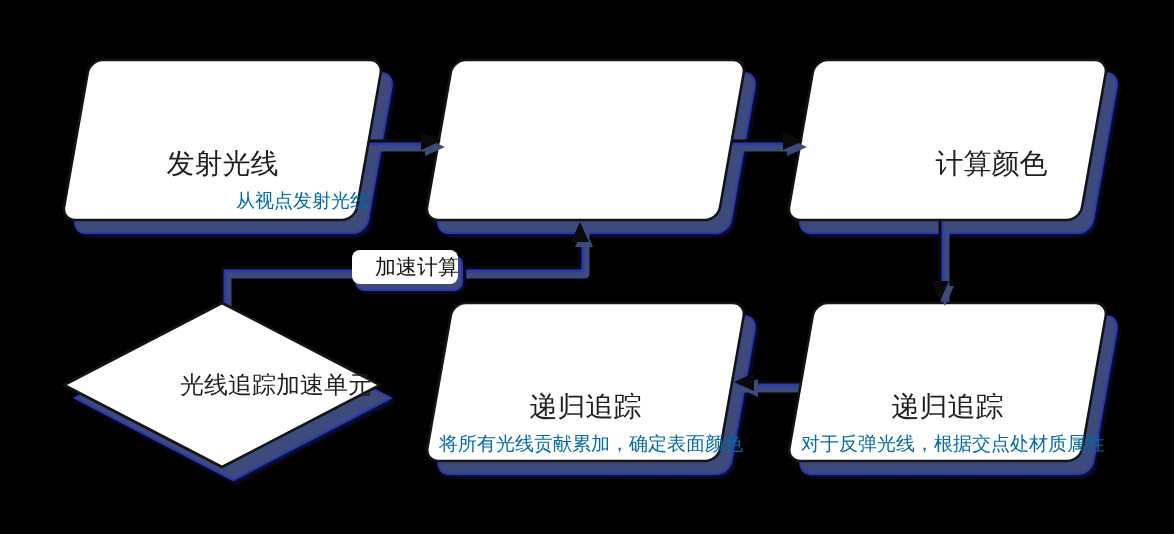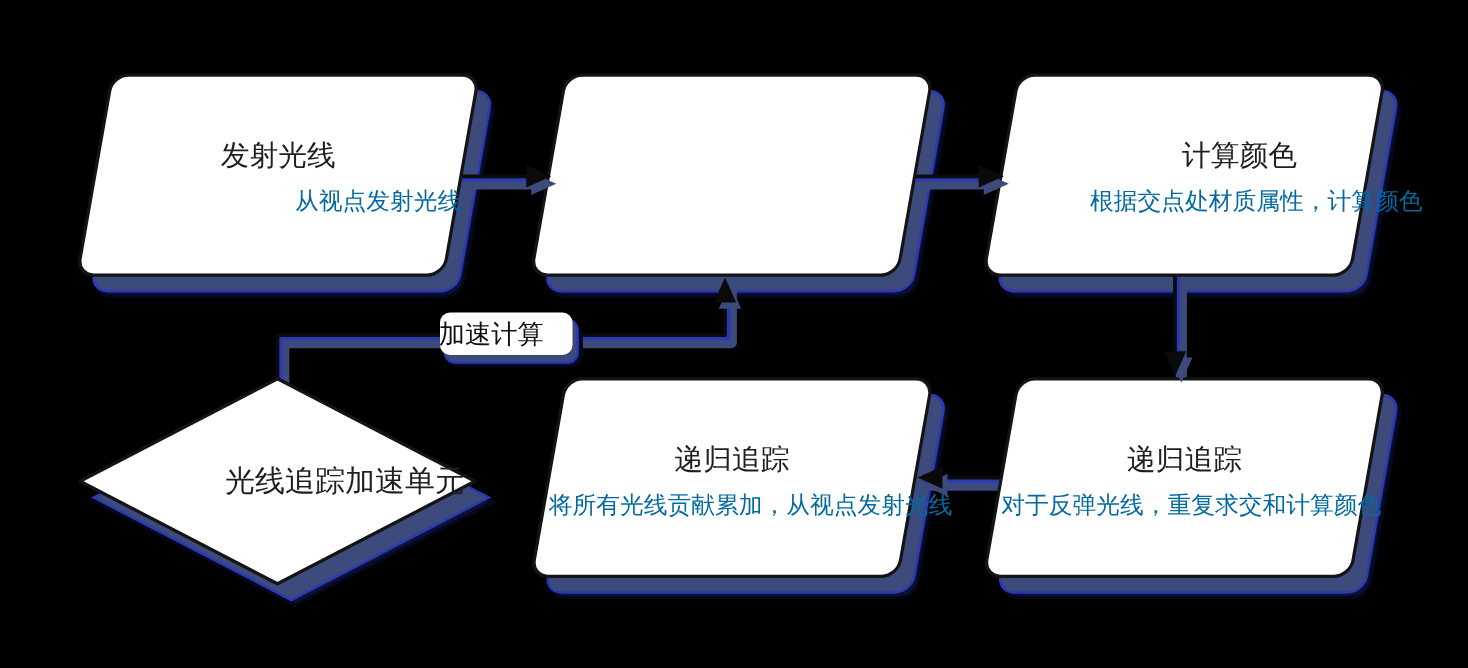--- a/index.html
+++ b/index.html
@@ -25,25 +25,25 @@
   .node-white{fill:var(--node_fill);stroke:var(--node_border);stroke-width:2.6;}
   
   .c-shadow{stroke:var(--shadow);stroke-width:9;fill:none;stroke-linecap:round;stroke-linejoin:round;}
   .c-blue{stroke:var(--accent_blue);stroke-width:4.5;fill:none;stroke-linecap:round;stroke-linejoin:round;}
   .c-core{stroke:var(--line);stroke-width:3;fill:none;stroke-linecap:butt;stroke-linejoin:round;}
   .ah{fill:var(--line);}
   .ah-shadow{fill:var(--shadow);}
   .label-white{fill:var(--node_fill);}
   
   .node-text{position:absolute;width:293px;text-align:center;color:var(--text);pointer-events:none;}
-  .node-title{font-size:23px;line-height:44px;font-weight:400;white-space:nowrap;}
+  .node-title{font-size:28px;line-height:44px;font-weight:400;white-space:nowrap;margin-top:39px;}
   .node-subtitle{font-size:19px;line-height:28px;font-weight:400;white-space:nowrap;color:#0369a1;text-align:right;}
   .diamond-text{position:absolute;left:72px;top:371px;width:300px;text-align:right;
     font-size:24px;line-height:28px;color:var(--text);white-space:nowrap;pointer-events:none;}
-  .edge-label-text{position:absolute;left:340px;top:250px;width:106px;height:34px;line-height:34px;
+  .edge-label-text{position:absolute;left:364px;top:250px;width:106px;height:34px;line-height:34px;
     text-align:center;font-size:21px;color:#111;white-space:nowrap;pointer-events:none;}
 </style>
 </head>
 <body>
 
 <div class="stage">
 
   <svg class="diagram-svg" width="1174" height="534" viewBox="0 0 1174 534">
 
     <g>
@@ -125,30 +125,29 @@
   <div class="node-text" style="left:76px;top:103px;">
     <div class="node-title">发射光线</div>
     <div class="node-subtitle">从视点发射光线</div>
   </div>
 
   <div class="node-text" style="left:439px;top:103px;">
   </div>
 
   <div class="node-text" style="left:845px;top:103px;">
     <div class="node-title">计算颜色</div>
-    <div class="node-subtitle">根据交点处材质属性，计算颜色</div>
   </div>
 
   <div class="node-text" style="left:801px;top:346px;">
     <div class="node-title">递归追踪</div>
-    <div class="node-subtitle">对于反弹光线，重复求交和计算颜色</div>
+    <div class="node-subtitle">对于反弹光线，根据交点处材质属性</div>
   </div>
 
   <div class="node-text" style="left:439px;top:346px;">
     <div class="node-title">递归追踪</div>
-    <div class="node-subtitle">将所有光线贡献累加，从视点发射光线</div>
+    <div class="node-subtitle">将所有光线贡献累加，确定表面颜色</div>
   </div>
 
   <div class="diamond-text">光线追踪加速单元</div>
 
   <div class="edge-label-text">加速计算</div>
 
 </div>
 
 </body></html>

